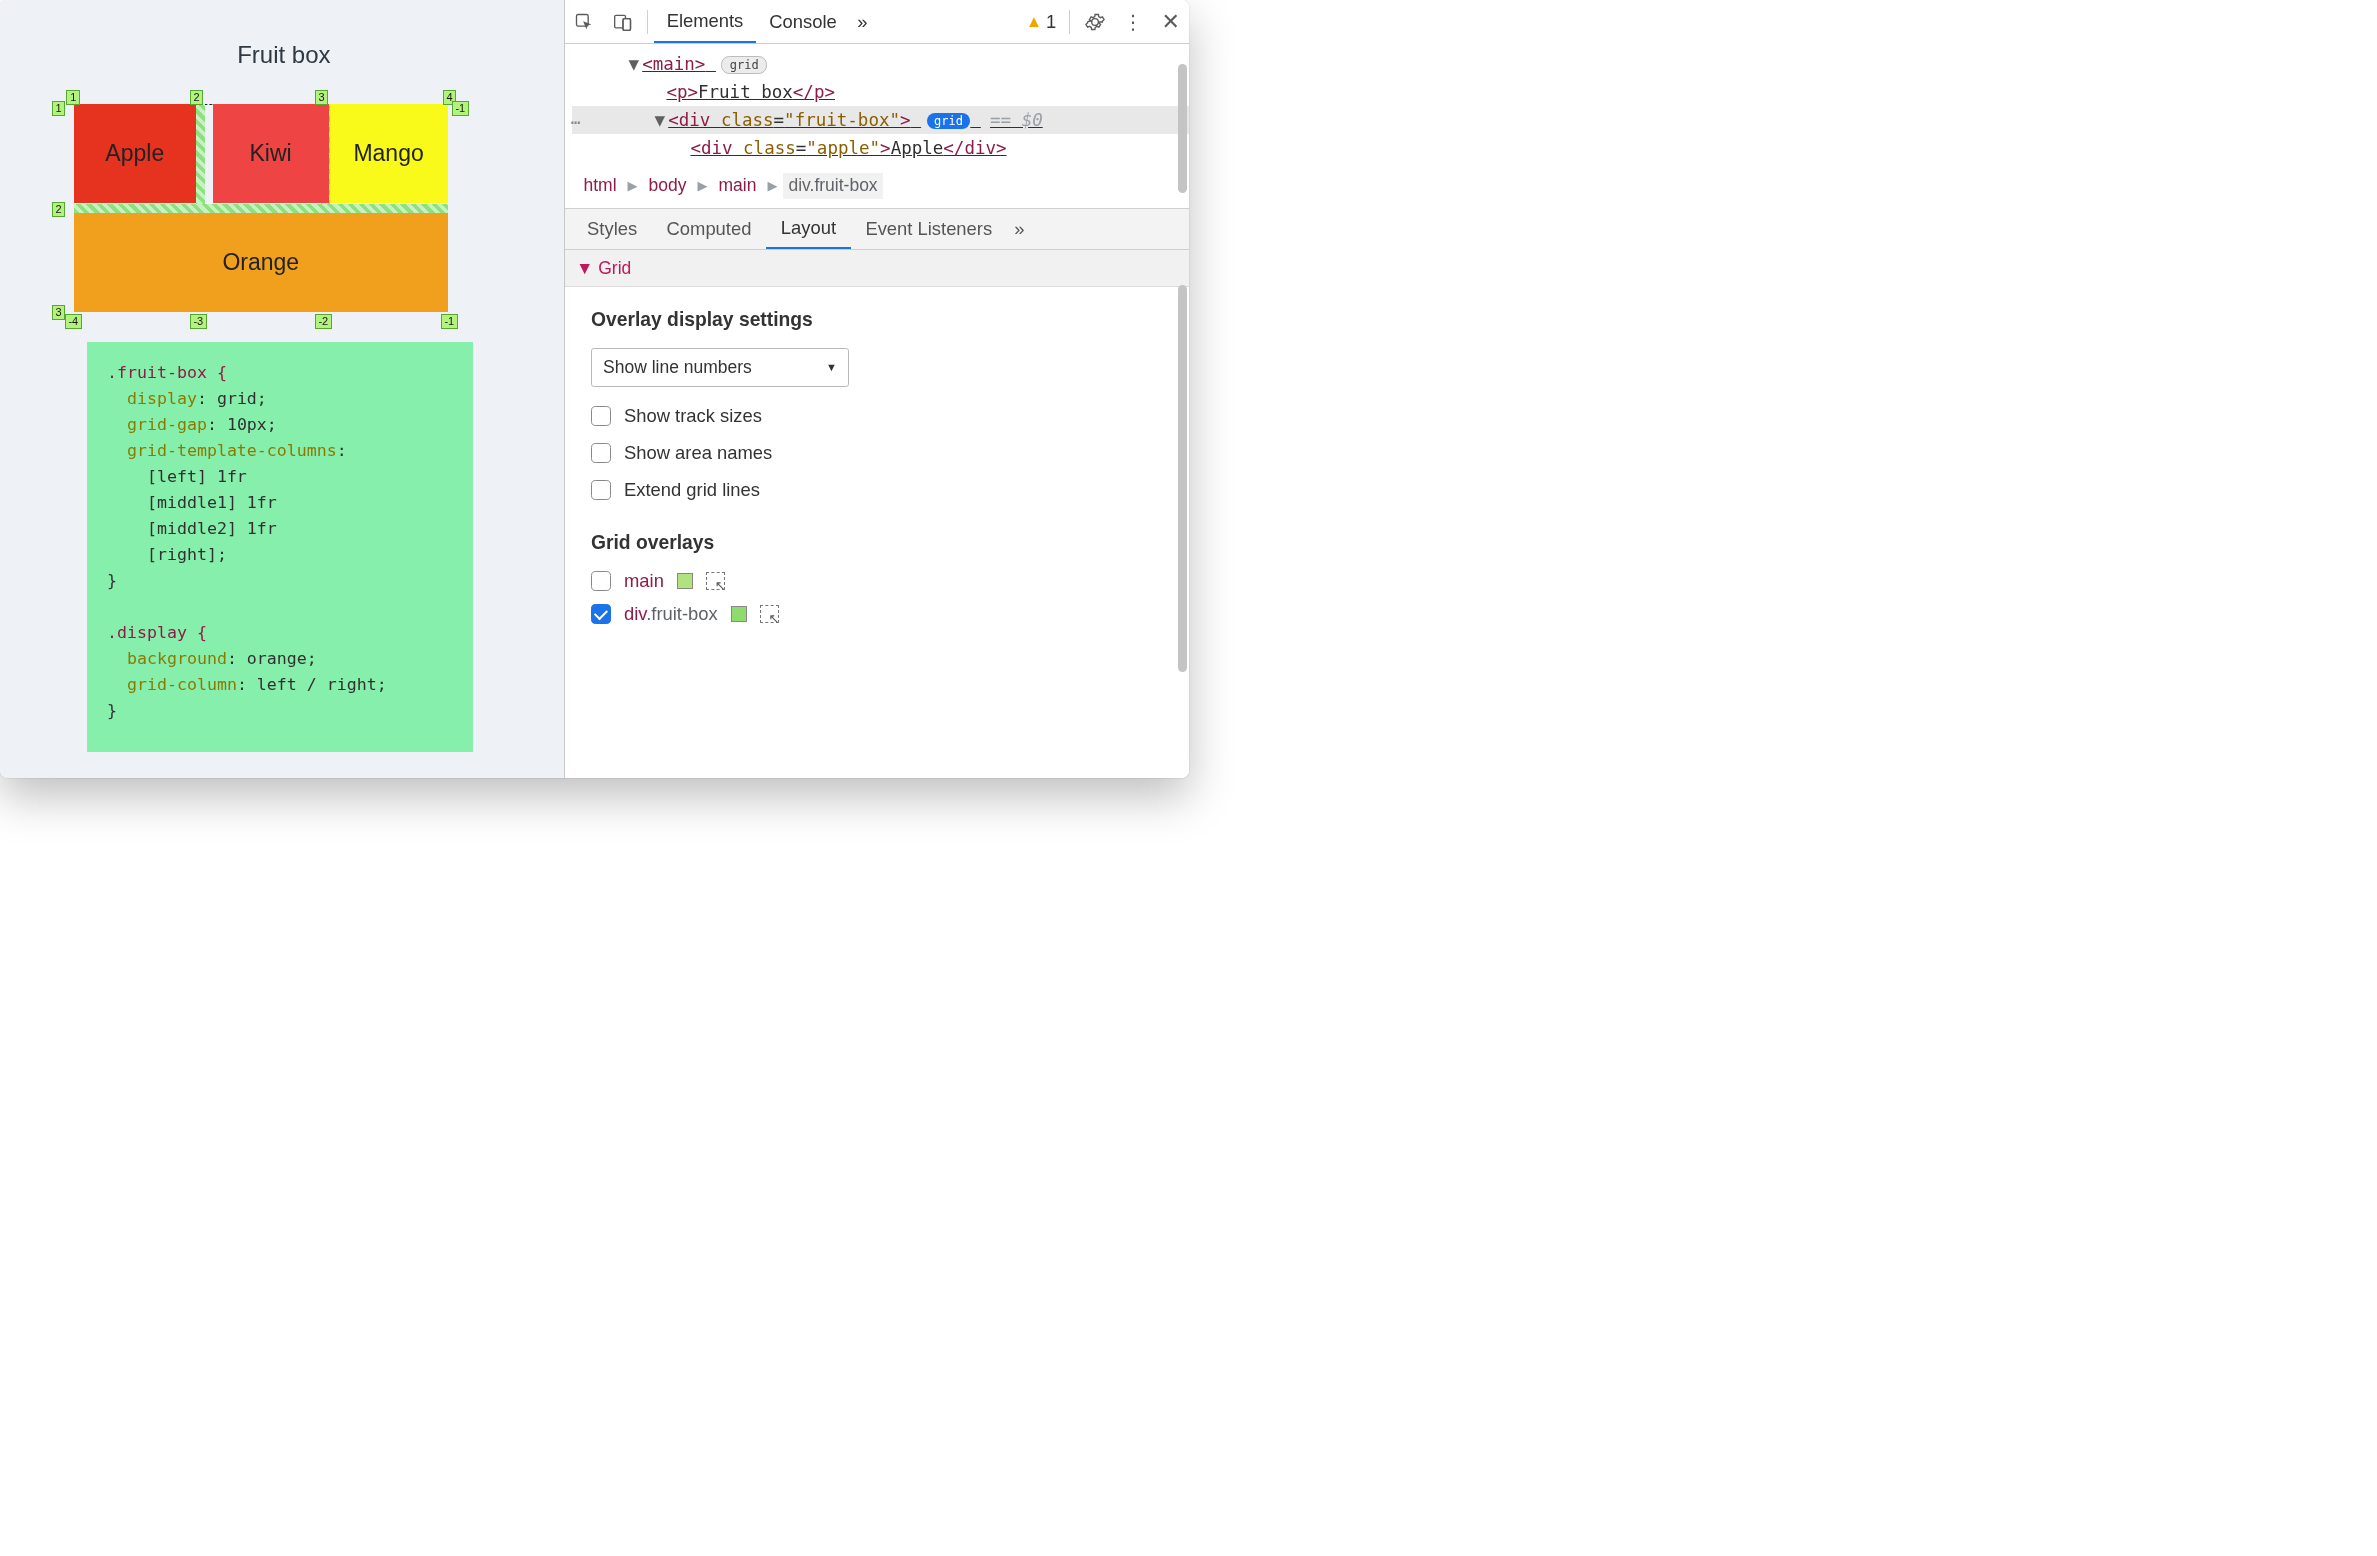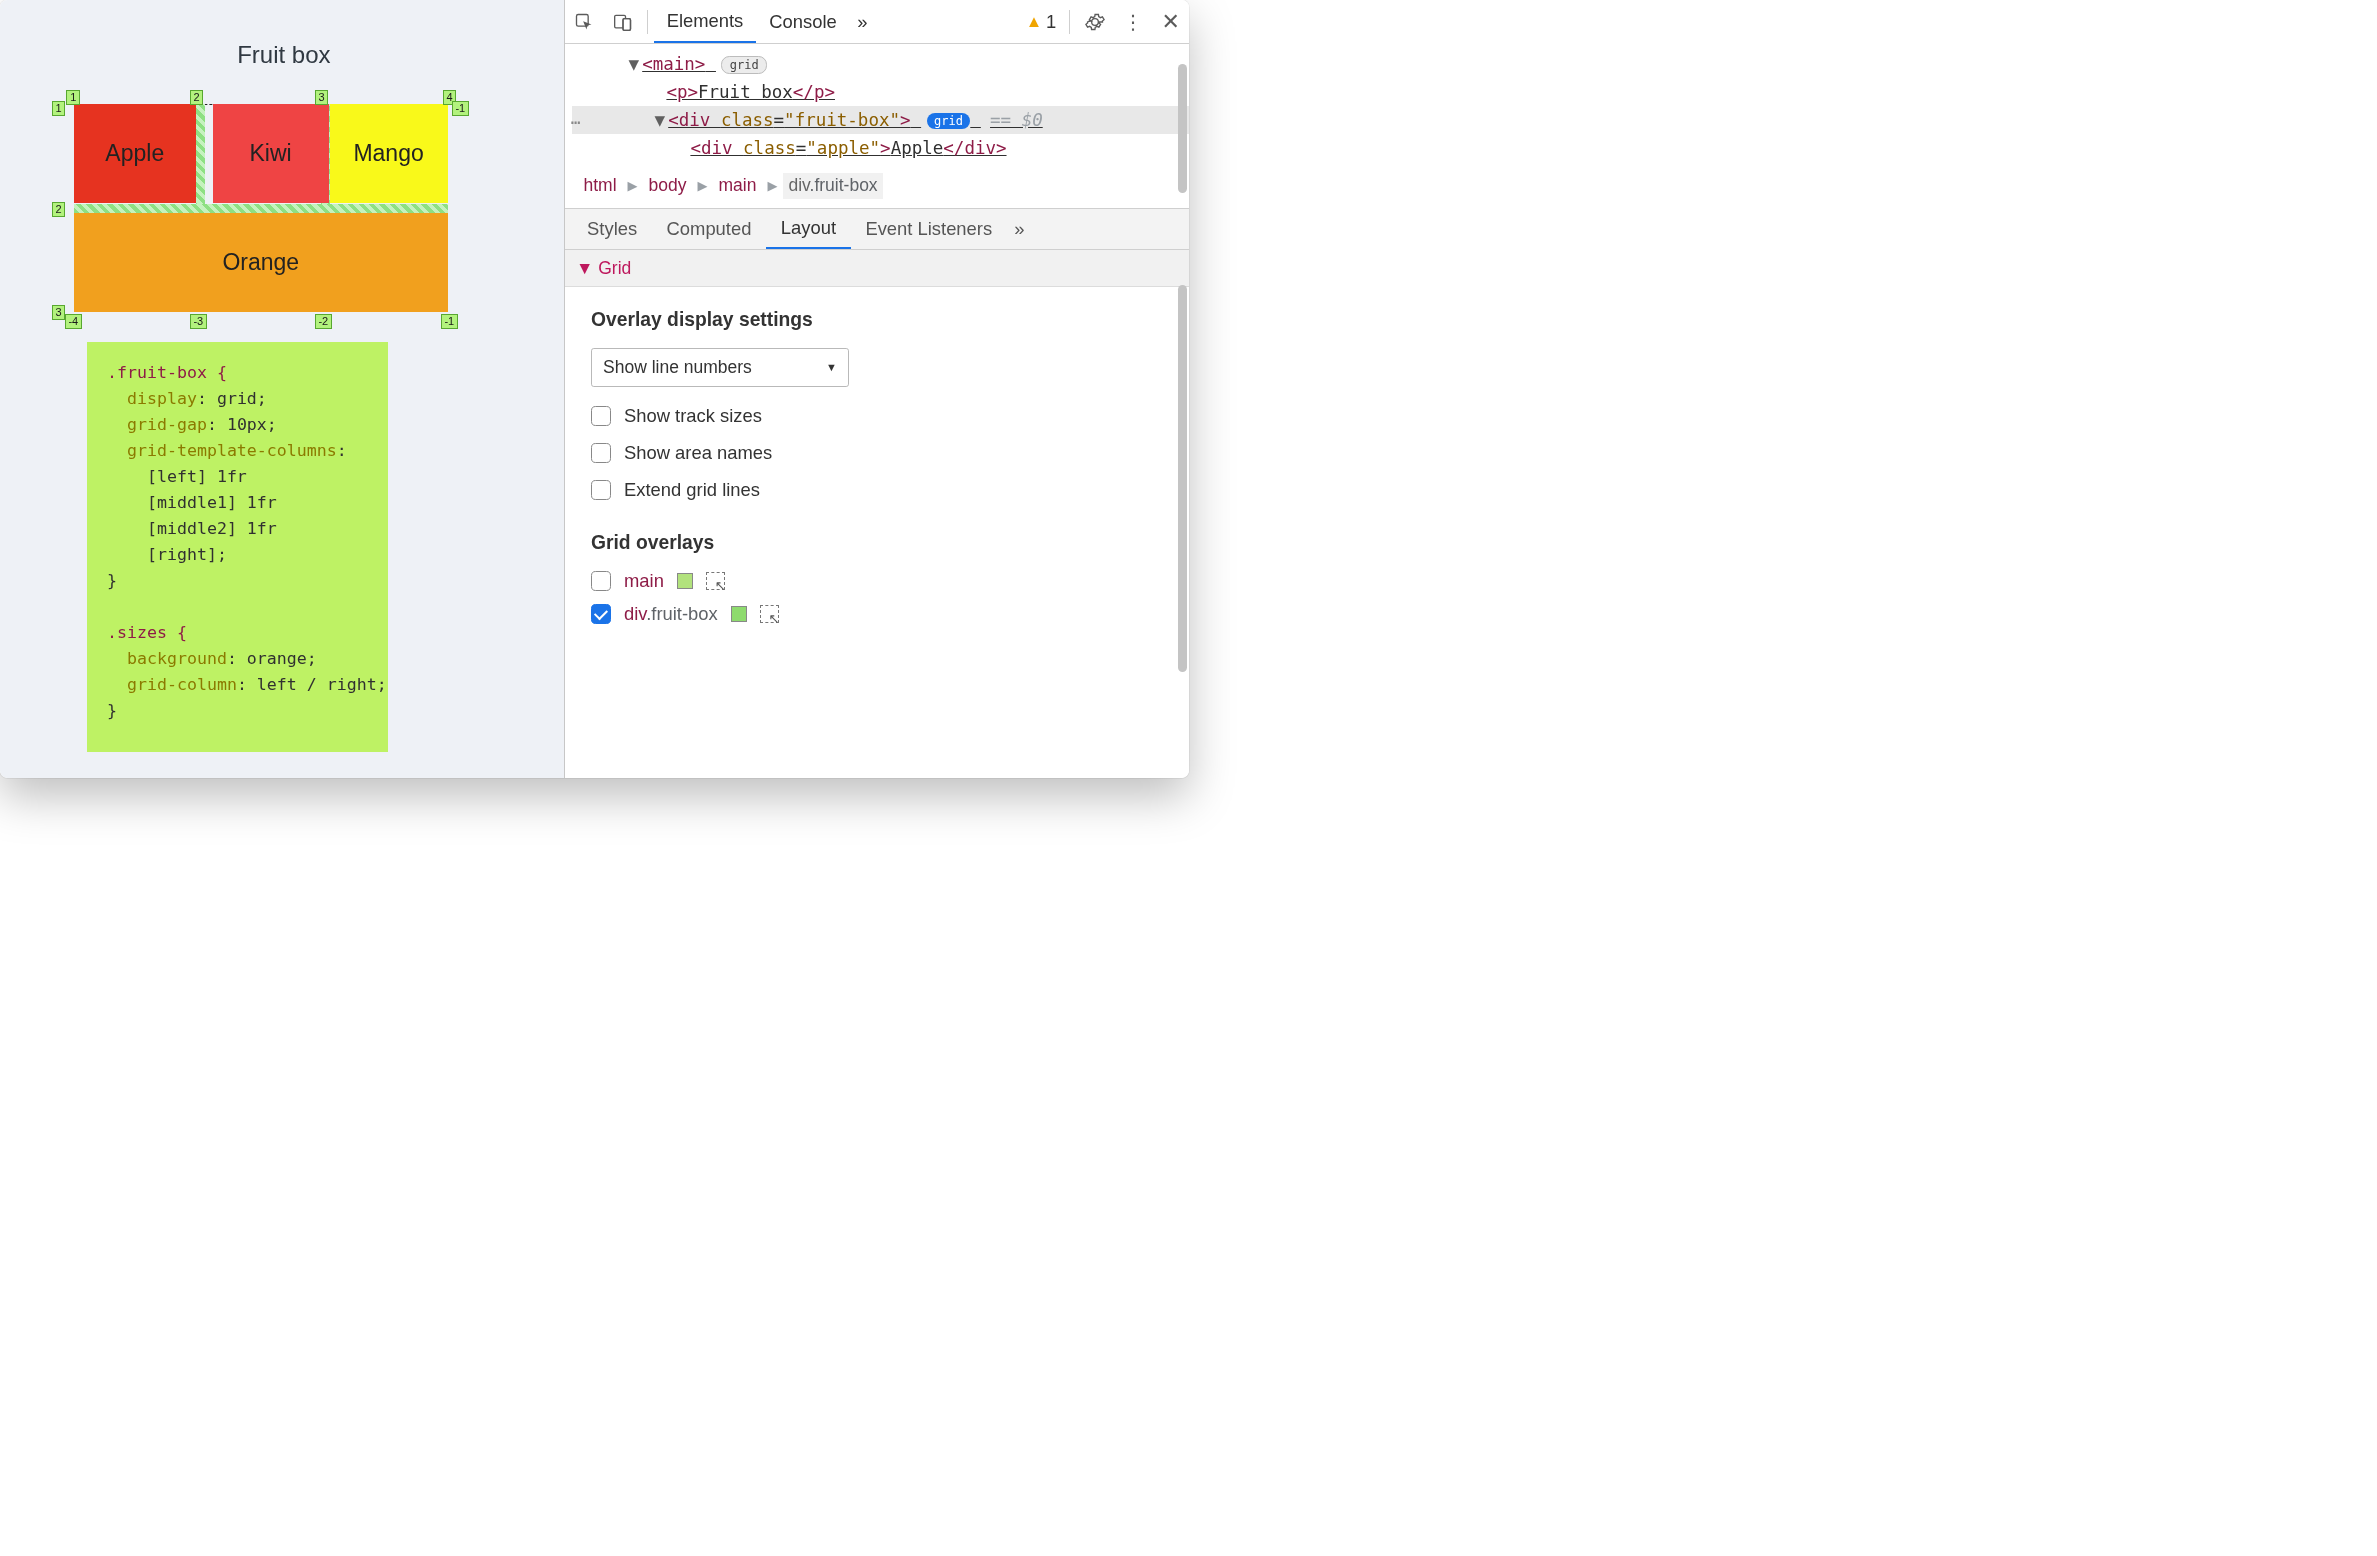--- a/index.html
+++ b/index.html
@@ -65,22 +65,22 @@
     padding:0 2.8px;
     line-height:13px;
     color:#1a1a1a;
     min-width:13px;
     text-align:center;
   }
 
   
   .code-block{
     margin:20px 12px 0 39px;
-    width:301px;
-    background:#bef264;
+    width:386px;
+    background:#86efac;
     padding:18.4px 20px 28px 20px;
     font-family: "SF Mono", Menlo, Consolas, monospace;
     font-size:16.6px;
     line-height:26px;
     white-space:pre;
     color:#303030;
   }
   .sel{ color:#8e1c47; }
   .prop{ color:#8b7a00; }
 
@@ -237,21 +237,21 @@
   <div class="code-block"><span class="sel">.fruit-box {</span>
 <span class="prop">  display</span>: grid;
 <span class="prop">  grid-gap</span>: 10px;
 <span class="prop">  grid-template-columns</span>:
 <span>    [left] 1fr</span>
 <span>    [middle1] 1fr</span>
 <span>    [middle2] 1fr</span>
 <span>    [right];</span>
 <span>}</span>
 
-<span class="sel">.sizes {</span>
+<span class="sel">.display {</span>
 <span class="prop">  background</span>: orange;
 <span class="prop">  grid-column</span>: left / right;
 <span>}</span></div>
 </div>
 
 <div class="devtools">
 
   <div class="dt-toolbar">
     <div class="tb-btn">
       <svg class="icon" viewBox="0 0 24 24">

